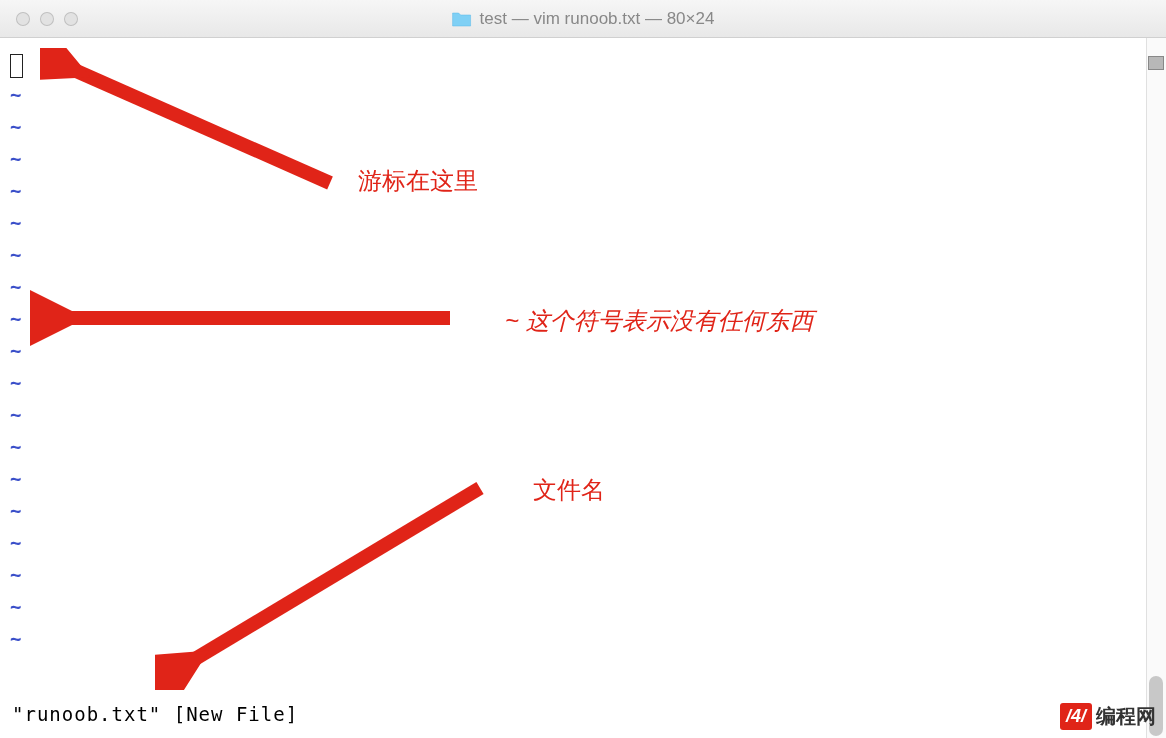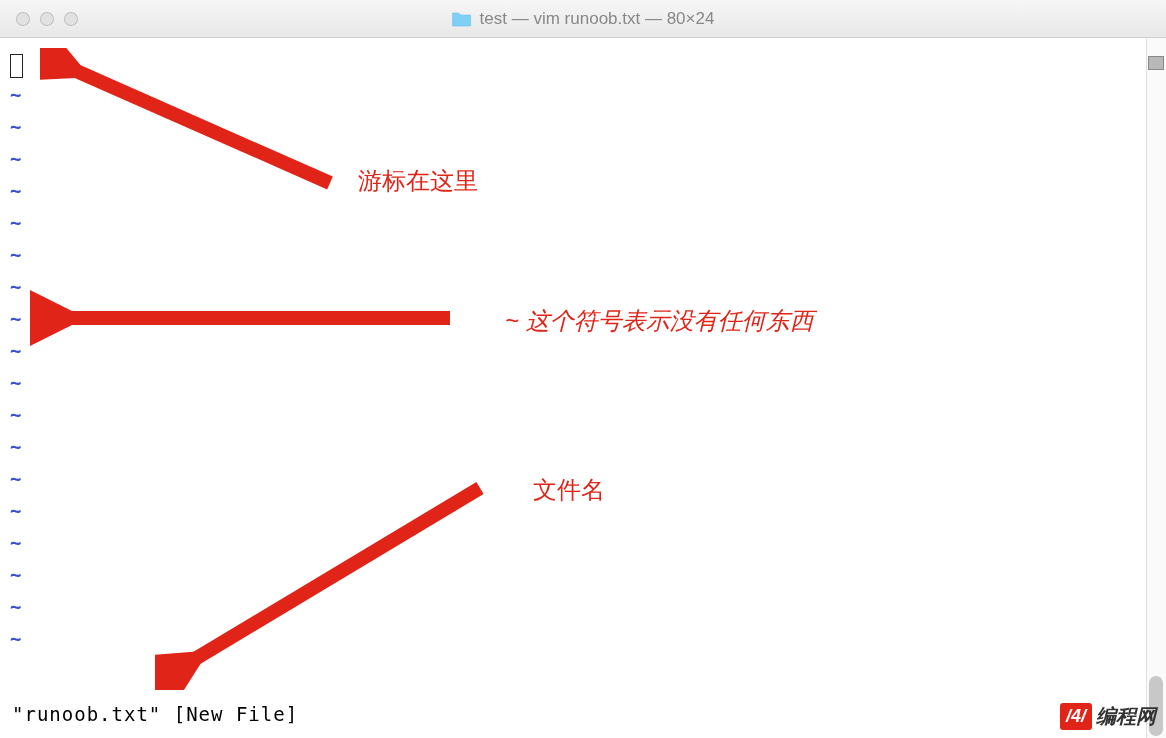--- a/index.html
+++ b/index.html
@@ -132,21 +132,20 @@
       font-weight: bold;
       font-size: 18px;
       padding: 3px 6px;
       border-radius: 3px;
       font-style: italic;
     }
     .wm-text {
       color: #333;
       font-weight: bold;
       font-size: 20px;
-      font-style: italic;
     }
   </style>
 </head>
 <body>
 
 <div class="titlebar">
   <div class="traffic-lights">
     <div class="traffic-light tl-close"></div>
     <div class="traffic-light tl-min"></div>
     <div class="traffic-light tl-max"></div>

